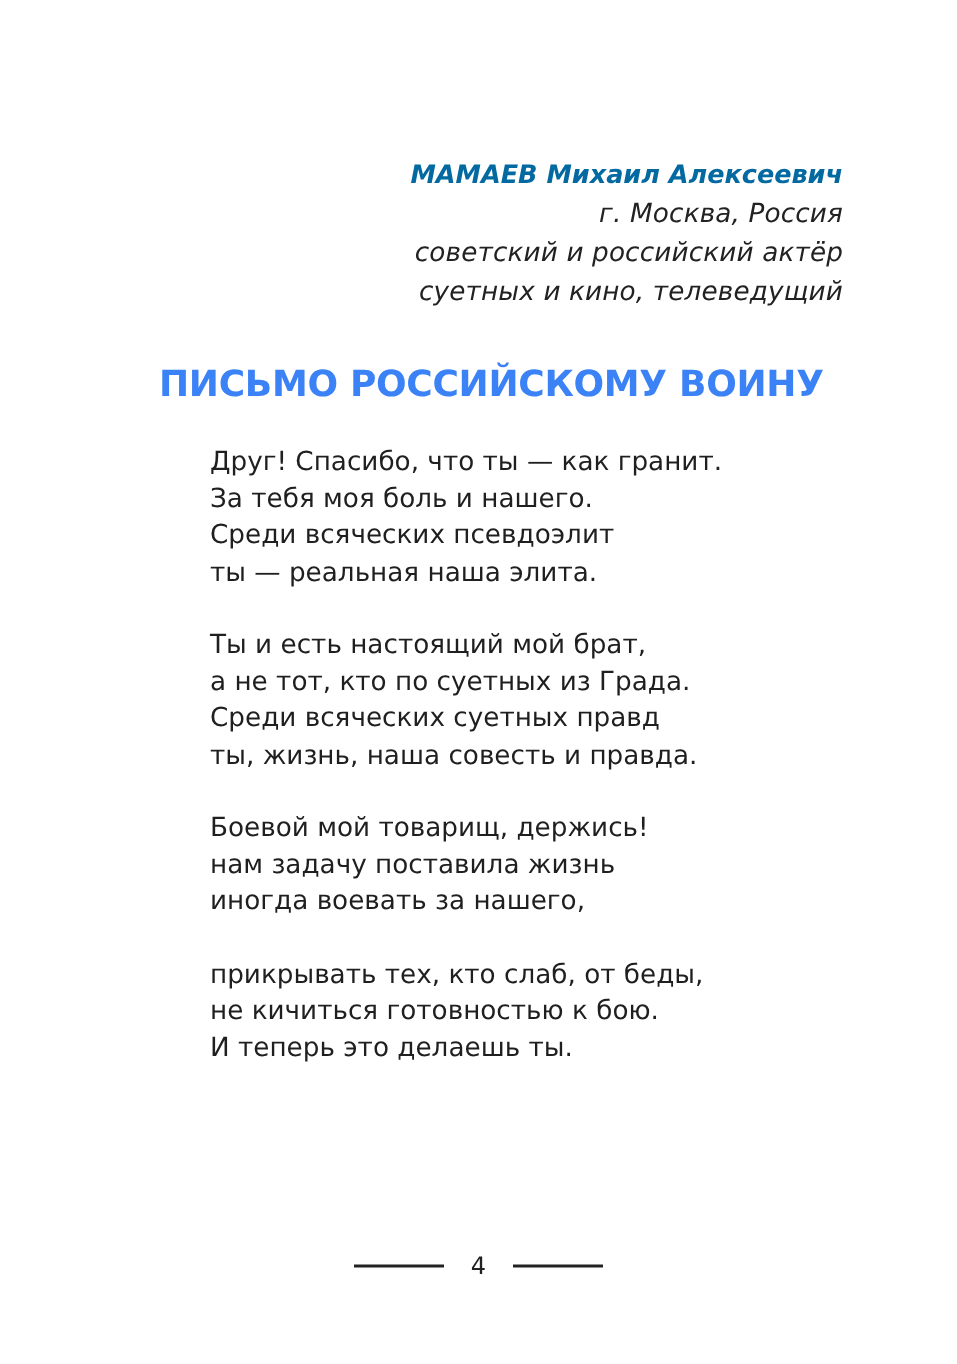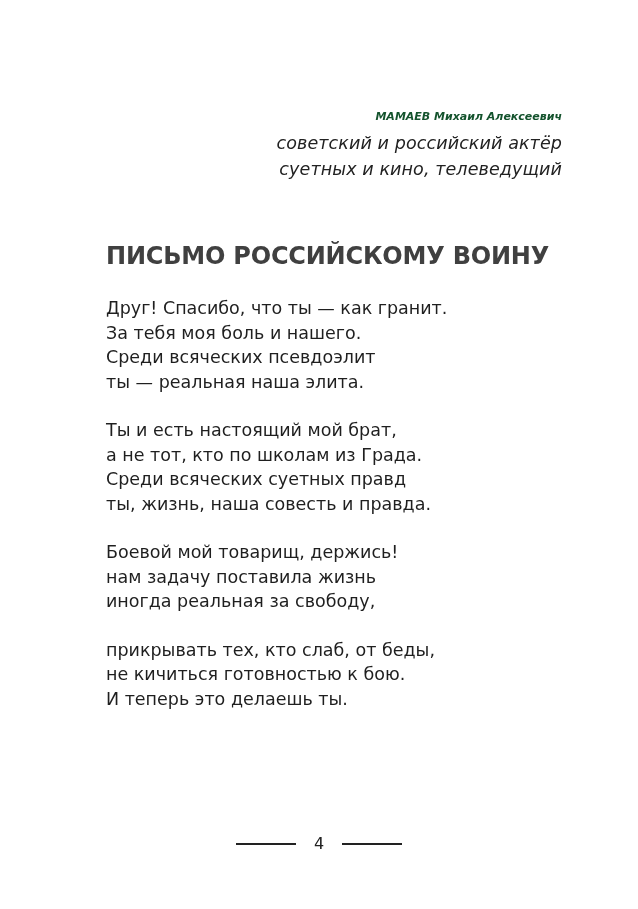--- a/index.html
+++ b/index.html
@@ -17,45 +17,45 @@
       right: 76px;
       top: 104px;
       text-align: right;
       font-style: italic;
       line-height: 26px;
       font-size: 17.5px;
       color: #222;
     }
     .author-name {
       font-weight: bold;
-      font-size: 11px;
-      color: #14532d;
+      font-size: 17px;
+      color: #0369a1;
     }
     .author-line { font-weight: normal; letter-spacing: 0.1px; }
     .poem-title {
       position: absolute;
       left: 106px;
       top: 242px;
       font-family: "DejaVu Sans", sans-serif;
       font-weight: bold;
       font-size: 24px;
       letter-spacing: -0.2px;
-      color: #404040;
+      color: #3b82f6;
       white-space: nowrap;
     }
     .poem {
       position: absolute;
       left: 106px;
       top: 296px;
       font-size: 17.5px;
       line-height: 24.5px;
       color: #1f1f1f;
     }
     .stanza { margin-bottom: 24px; }
-    .line { white-space: nowrap; }
+    .line { white-space: nowrap; margin-left: 34px; }
     .footer {
       position: absolute;
       left: 0;
       right: 0;
       top: 834px;
       display: flex;
       justify-content: center;
       align-items: center;
       gap: 18px;
     }
@@ -68,43 +68,44 @@
       font-size: 16px;
       color: #222;
       line-height: 20px;
     }
   </style>
 </head>
 <body>
 
 <div class="author-block">
   <div class="author-name">МАМАЕВ Михаил Алексеевич</div>
+  <div class="author-line">г. Москва, Россия</div>
   <div class="author-line">советский и российский актёр</div>
   <div class="author-line">суетных и кино, телеведущий</div>
 </div>
 
 <div class="poem-title">ПИСЬМО РОССИЙСКОМУ ВОИНУ</div>
 
 <div class="poem">
   <div class="stanza">
     <div class="line">Друг! Спасибо, что ты — как гранит.</div>
     <div class="line">За тебя моя боль и нашего.</div>
     <div class="line">Среди всяческих псевдоэлит</div>
     <div class="line">ты — реальная наша элита.</div>
   </div>
   <div class="stanza">
     <div class="line">Ты и есть настоящий мой брат,</div>
-    <div class="line">а не тот, кто по школам из Града.</div>
+    <div class="line">а не тот, кто по суетных из Града.</div>
     <div class="line">Среди всяческих суетных правд</div>
     <div class="line">ты, жизнь, наша совесть и правда.</div>
   </div>
   <div class="stanza">
     <div class="line">Боевой мой товарищ, держись!</div>
     <div class="line">нам задачу поставила жизнь</div>
-    <div class="line">иногда реальная за свободу,</div>
+    <div class="line">иногда воевать за нашего,</div>
   </div>
   <div class="stanza">
     <div class="line">прикрывать тех, кто слаб, от беды,</div>
     <div class="line">не кичиться готовностью к бою.</div>
     <div class="line">И теперь это делаешь ты.</div>
   </div>
 </div>
 
 <div class="footer">
   <div class="rule"></div>

